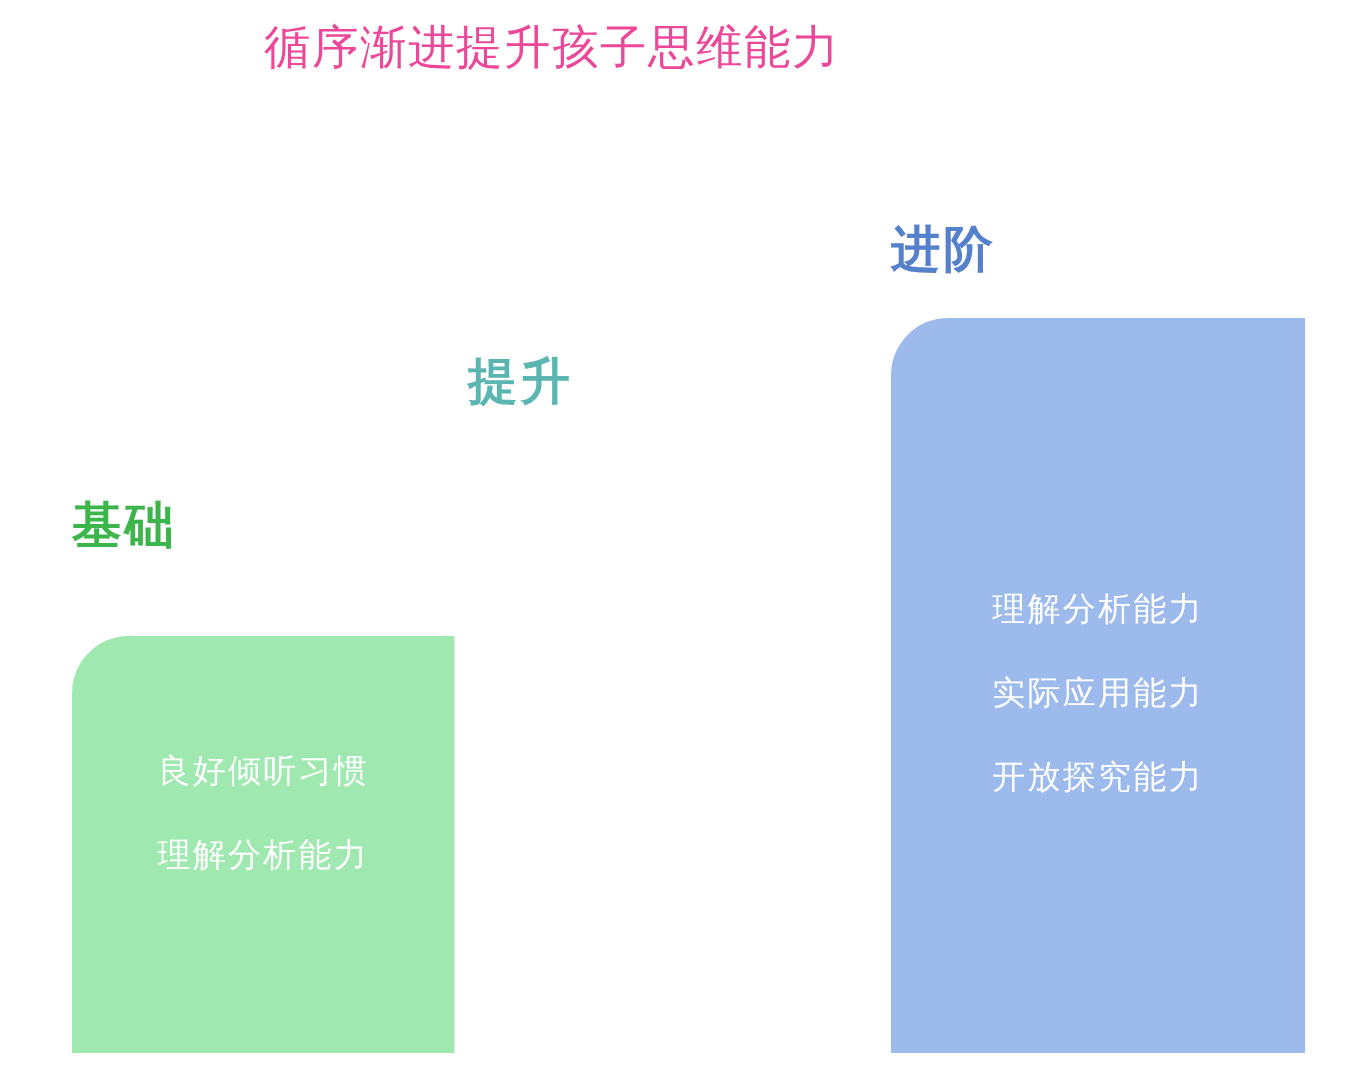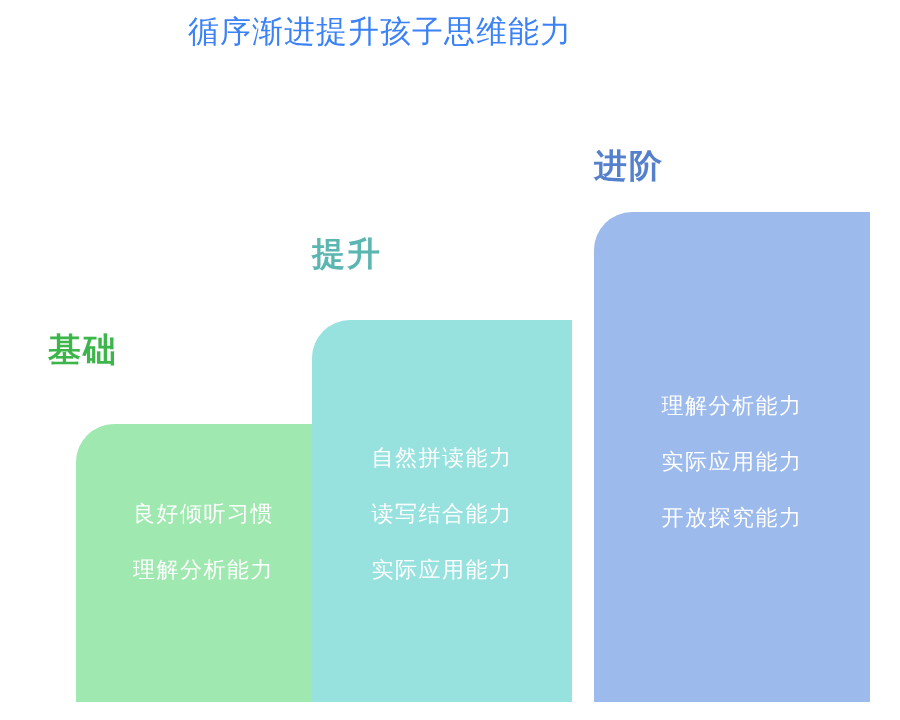--- a/index.html
+++ b/index.html
@@ -25,24 +25,23 @@
   
   .chart-title {
     position: absolute;
     left: 0;
     top: 10px;
     width: 736px;
     text-align: center;
     font-size: 31px;
     line-height: 44px;
     letter-spacing: 1px;
-    color: #3b82f6;
+    color: #ec4899;
     font-weight: 400;
     white-space: nowrap;
-    padding-left: 12px;
   }
 
   
   .column {
     position: absolute;
     box-sizing: border-box;
   }
 
   .column-body {
     position: absolute;
@@ -80,21 +79,20 @@
     letter-spacing: 1.5px;
     white-space: nowrap;
   }
 
   
   #col-basic {
     left: 48px;
     top: 424px;
     width: 255px;
     height: 278px;
-    margin-left: 28px;
   }
   #col-basic .column-body { background: #9FE8AF; }
   #label-basic {
     left: 48px;
     top: 330px;
     width: 255px;
     color: #3CB54A;
   }
   #col-basic .item-list { top: 62px; }
 
@@ -143,28 +141,20 @@
   <div class="column" id="col-basic">
     <div class="column-body"></div>
     <div class="item-list">
       <div class="item">良好倾听习惯</div>
       <div class="item">理解分析能力</div>
     </div>
   </div>
 
   <div class="stage-label" id="label-improve">提升</div>
 
-  <div class="column" id="col-improve">
-    <div class="column-body"></div>
-    <div class="item-list">
-      <div class="item">自然拼读能力</div>
-      <div class="item">读写结合能力</div>
-      <div class="item">实际应用能力</div>
-    </div>
-  </div>
 
   <div class="stage-label" id="label-advanced">进阶</div>
 
   <div class="column" id="col-advanced">
     <div class="column-body"></div>
     <div class="item-list">
       <div class="item">理解分析能力</div>
       <div class="item">实际应用能力</div>
       <div class="item">开放探究能力</div>
     </div>

